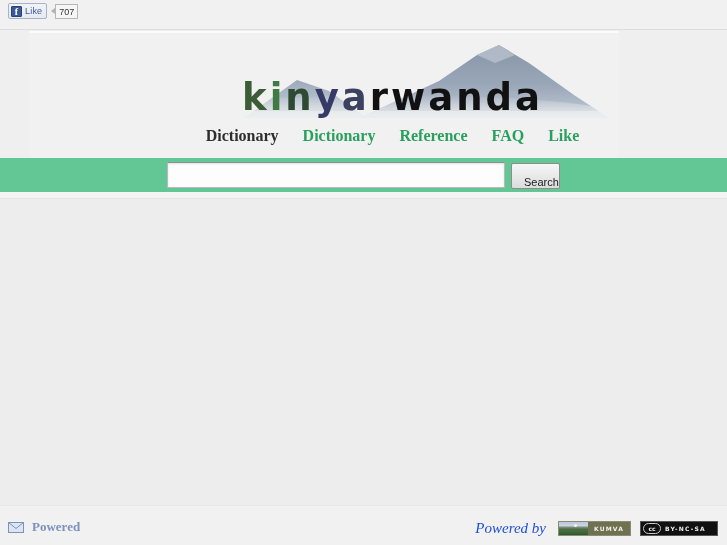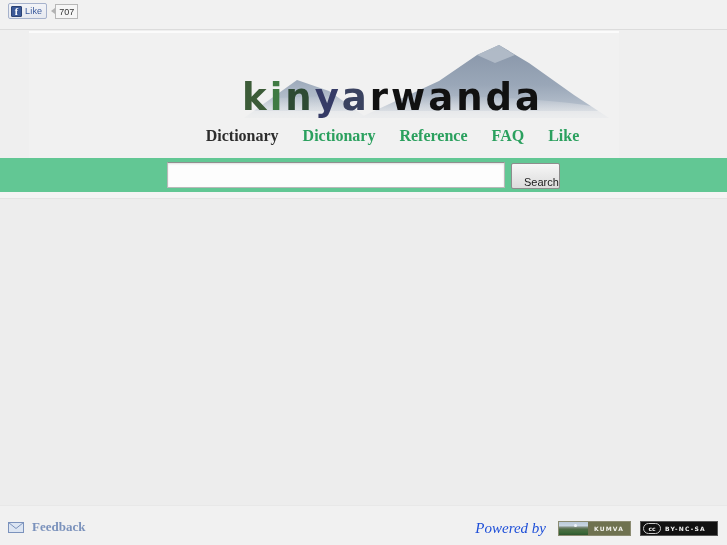--- a/index.html
+++ b/index.html
@@ -416,21 +416,21 @@
   <span></span>
 </div>
 
 <div id="footer">
 
   <a id="feedback-link" href="#">
     <svg width="16" height="11" viewBox="0 0 16 11">
       <rect x="0.5" y="0.5" width="15" height="10" fill="#dce5f2" stroke="#7b92bc"></rect>
       <path d="M0.5 0.5 L8 6.5 L15.5 0.5" fill="none" stroke="#7b92bc" stroke-width="1"></path>
     </svg>
-    <span id="feedback-label">Feedback</span>
+    <span id="feedback-label">Powered</span>
   </a>
 
   <div id="powered-wrap">
     <span id="powered-label">Powered by</span>
 
     <div id="kumva-badge">
       <div id="kumva-photo"></div>
       <div id="kumva-text">KUMVA</div>
     </div>
 

